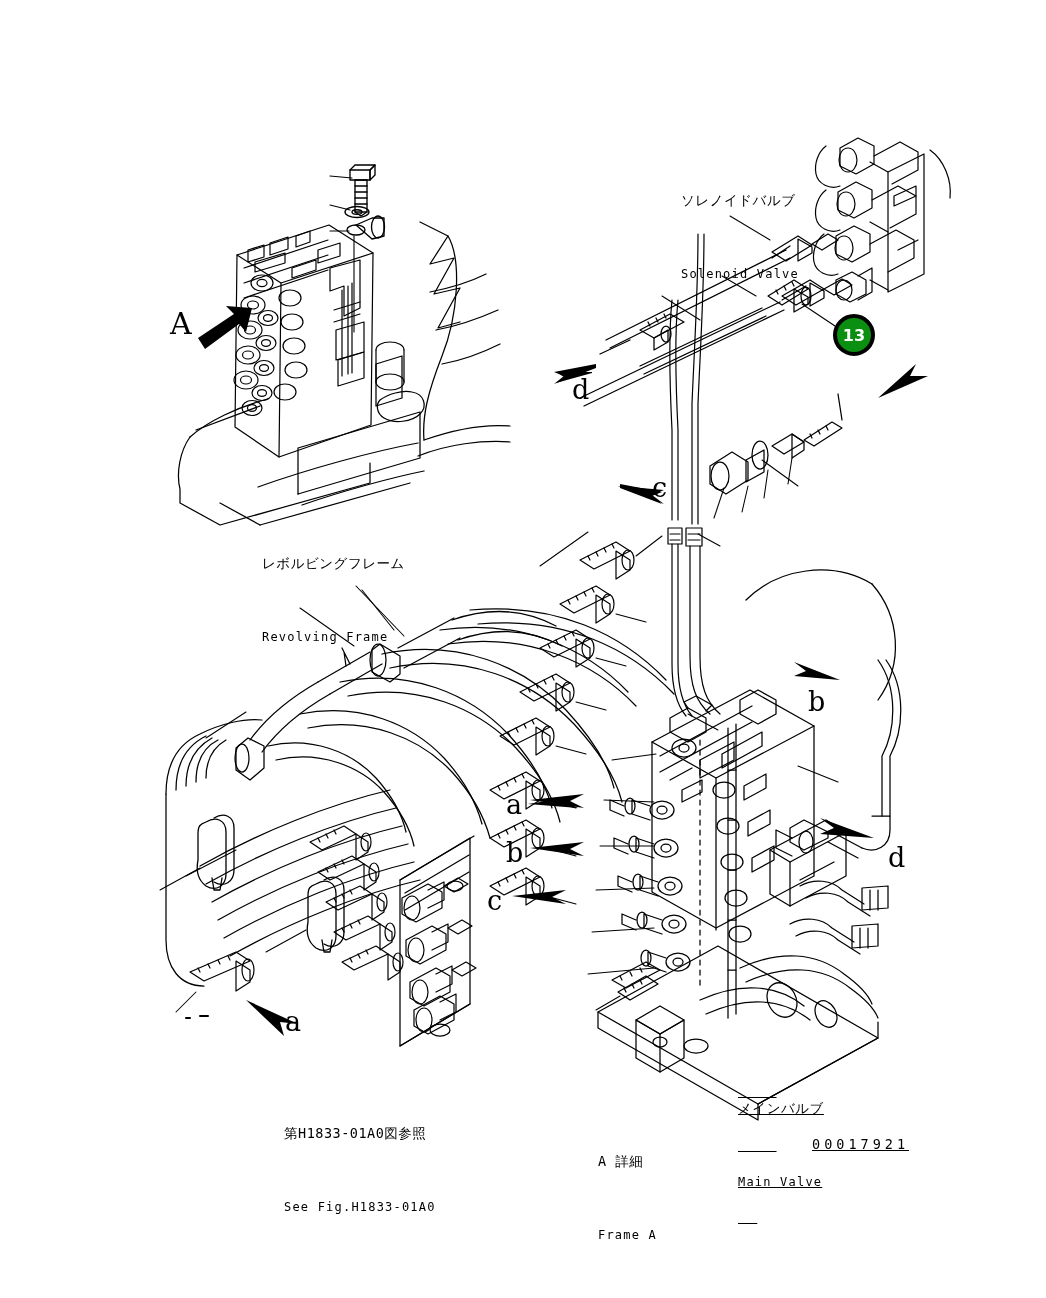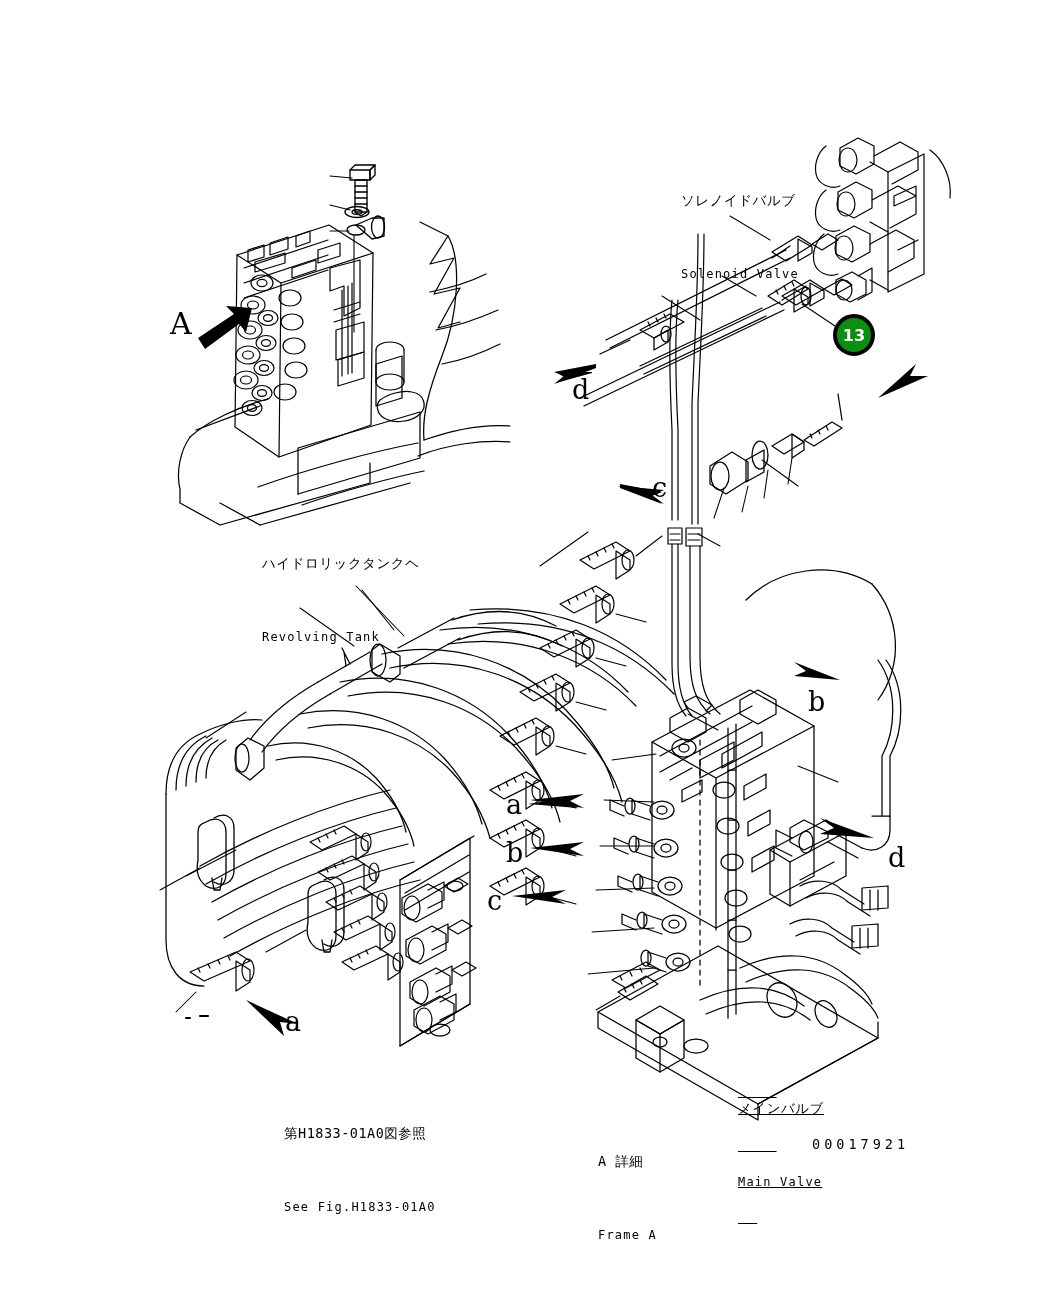--- a/index.html
+++ b/index.html
@@ -572,41 +572,41 @@
 
     </g>
   </svg>
 
   <div class="lbl" style="left:681px;top:155px;">
     <div class="jp">ソレノイドバルブ</div>
     <div class="en">Solenoid Valve</div>
   </div>
 
   <div class="lbl" style="left:262px;top:518px;">
-    <div class="jp">ハイドロリックタンクヘ</div>
-    <div class="en">Revolving Tank</div>
+    <div class="jp">レボルビングフレーム</div>
+    <div class="en">Revolving Frame</div>
   </div>
 
 
   <div class="lbl" style="left:738px;top:1063px;text-decoration:underline;">
     <div class="jp">メインバルブ</div>
     <div class="en">Main Valve</div>
   </div>
 
   <div class="lbl" style="left:598px;top:1116px;">
     <div class="jp">A 詳細</div>
     <div class="en">Frame A</div>
   </div>
 
   <div class="lbl" style="left:284px;top:1088px;">
     <div class="jp">第H1833-01A0図参照</div>
     <div class="en">See Fig.H1833-01A0</div>
   </div>
 
-  <div class="dwg" style="left:812px;top:1136px;">00017921</div>
+  <div class="dwg" style="left:812px;top:1136px;text-decoration:underline;">00017921</div>
 
   <div class="badge" id="badge-13" style="left: 833px; top: 314px; background: rgb(10, 143, 16); border: 4px solid rgb(0, 0, 0);">
     <span>13</span>
   </div>
 
   <div class="ltrA" style="left:170px;top:306px;">A</div>
   <div class="ltr" style="left:572px;top:374px;">d</div>
   <div class="ltr" style="left:652px;top:472px;">c</div>
   <div class="ltr" style="left:808px;top:686px;">b</div>
   <div class="ltr" style="left:888px;top:842px;">d</div>

